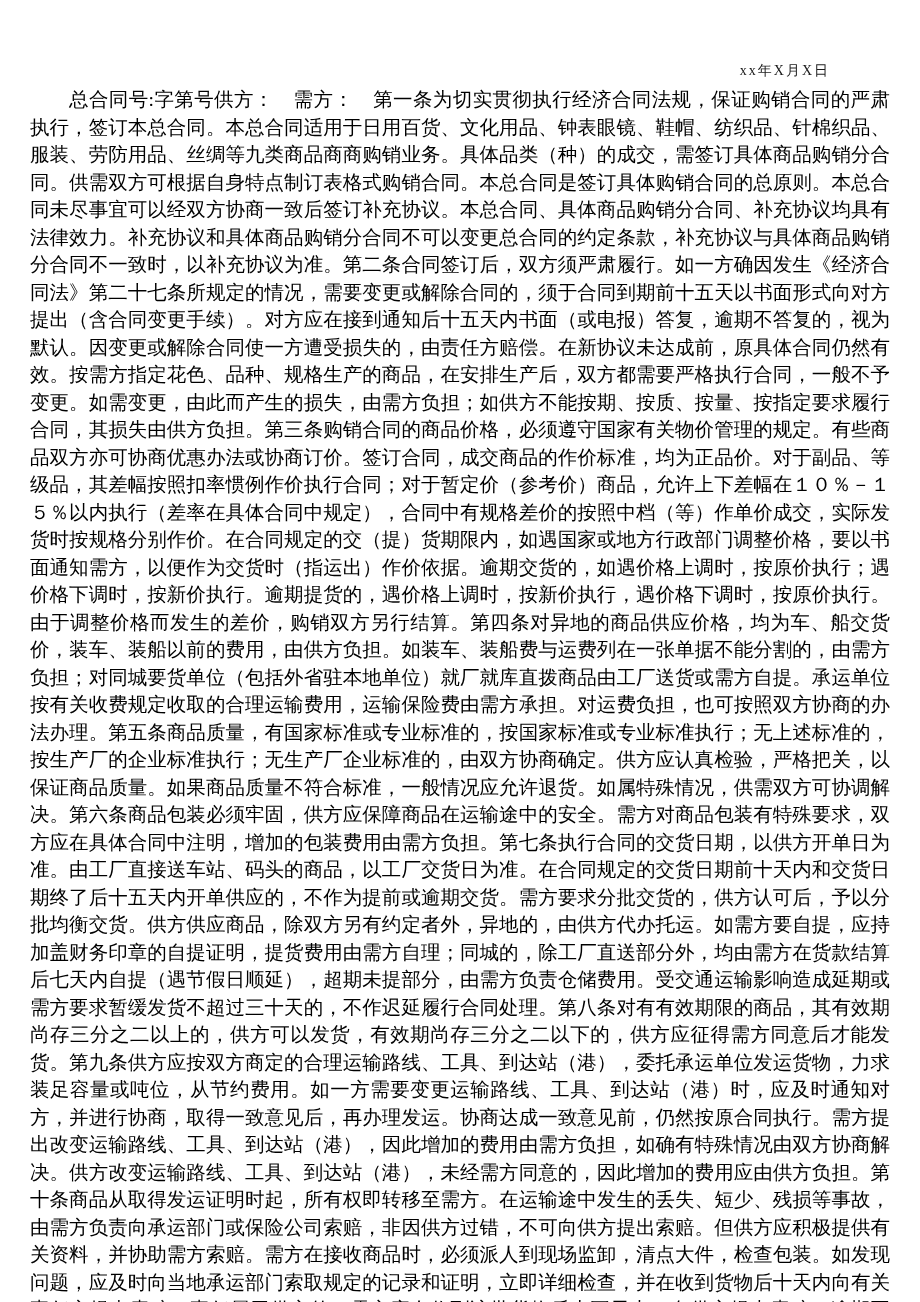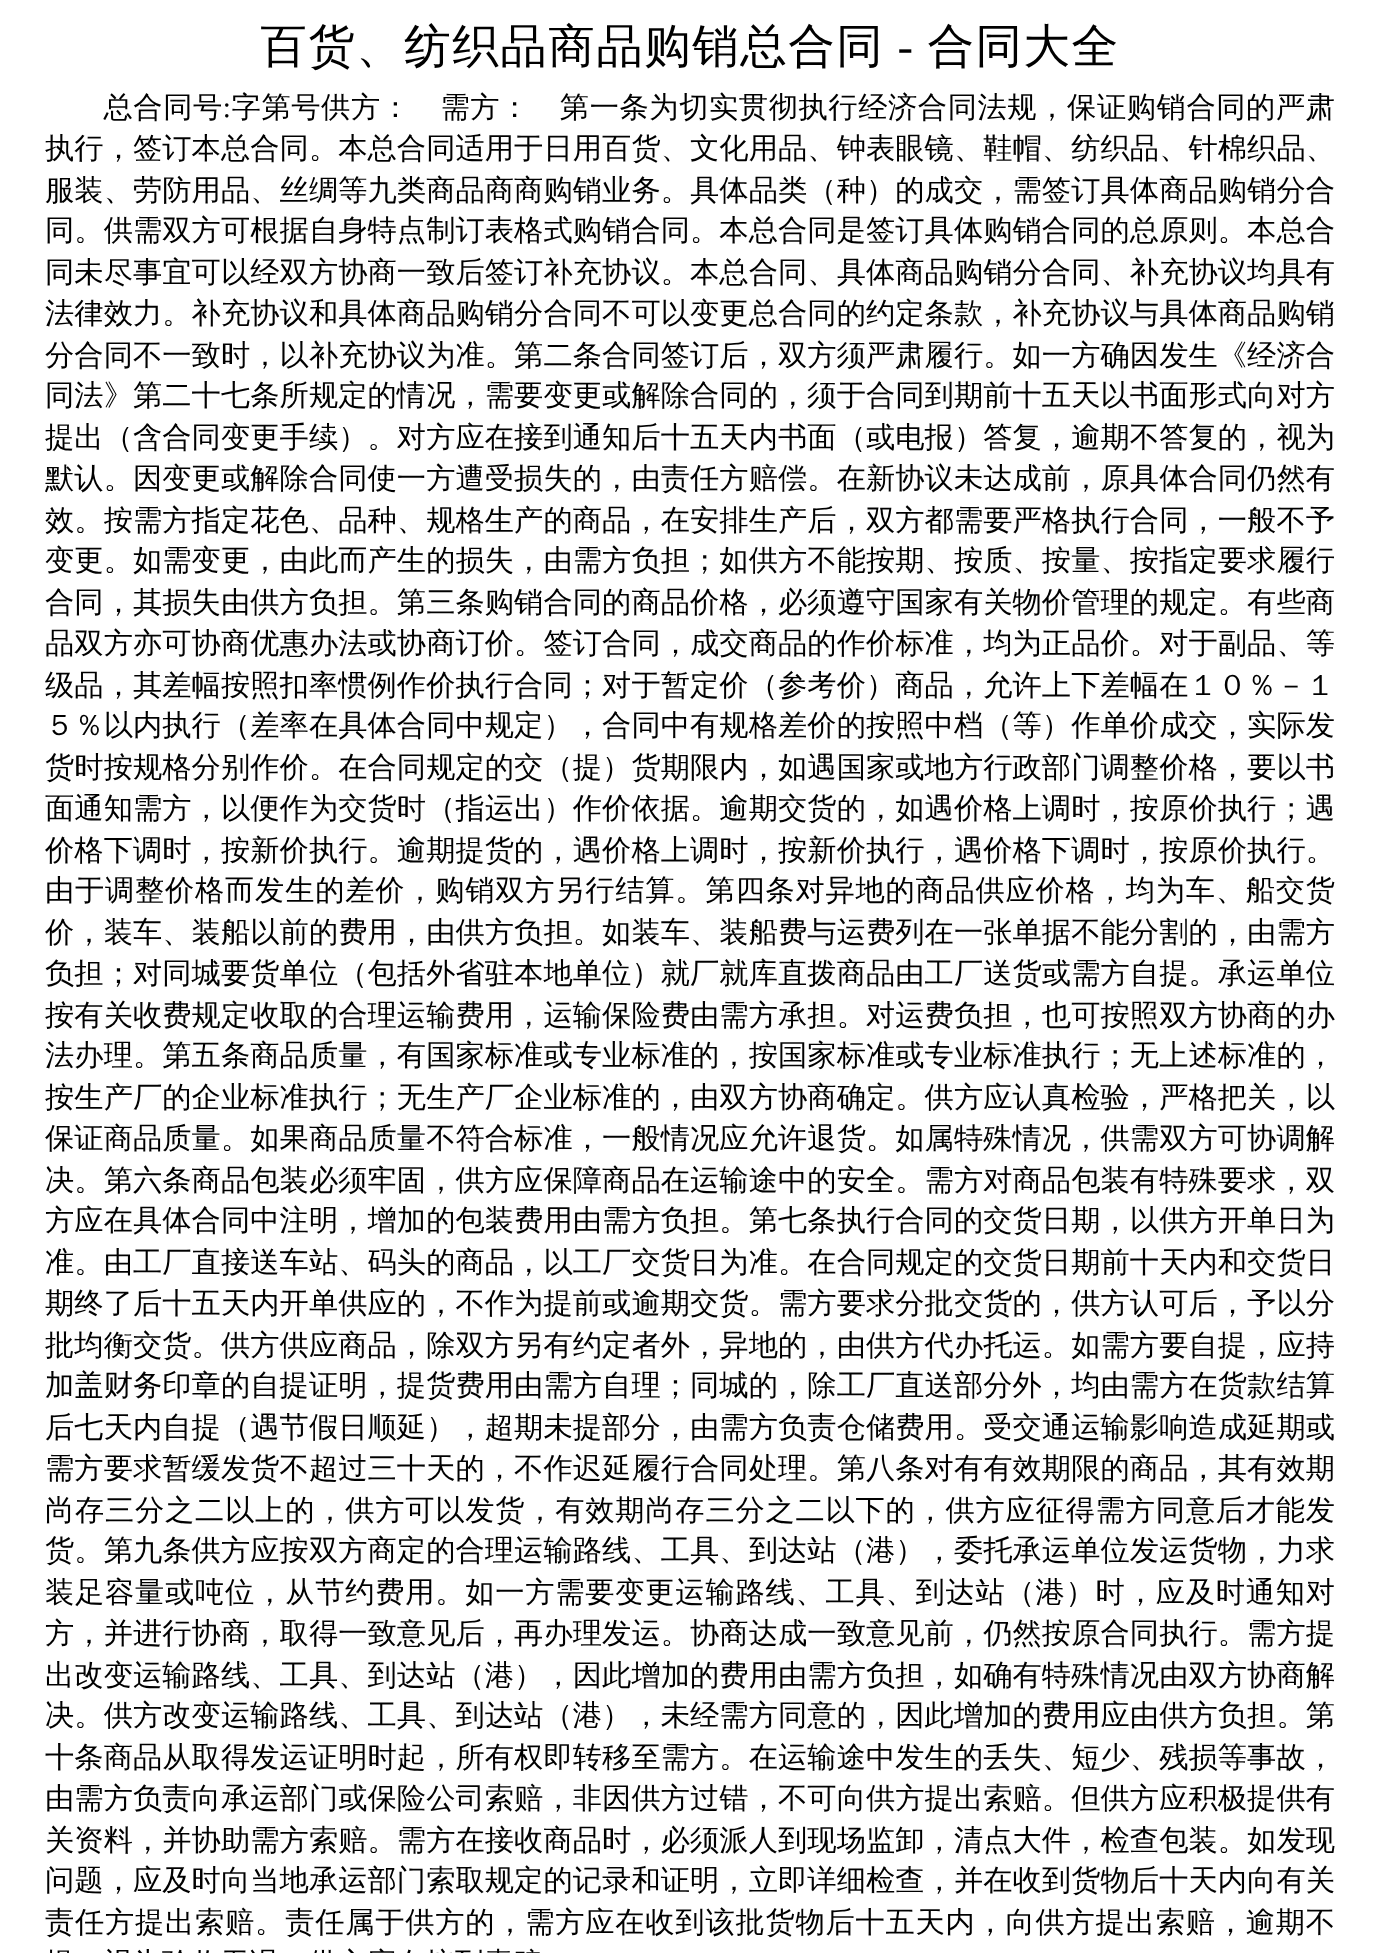--- a/index.html
+++ b/index.html
@@ -42,17 +42,17 @@
     text-justify: inter-ideograph;
     text-indent: 2em;
     word-break: break-all;
     color: #000000;
   }
 </style>
 </head>
 <body>
 
 <div class="page">
+  <div class="date-line">xx年X月X日</div>
 
-  <h1 class="doc-title">百货、纺织品商品购销总合同 - 合同大全</h1>
 
   <p class="doc-body">总合同号:字第号供方：　需方：　第一条为切实贯彻执行经济合同法规，保证购销合同的严肃执行，签订本总合同。本总合同适用于日用百货、文化用品、钟表眼镜、鞋帽、纺织品、针棉织品、服装、劳防用品、丝绸等九类商品商商购销业务。具体品类（种）的成交，需签订具体商品购销分合同。供需双方可根据自身特点制订表格式购销合同。本总合同是签订具体购销合同的总原则。本总合同未尽事宜可以经双方协商一致后签订补充协议。本总合同、具体商品购销分合同、补充协议均具有法律效力。补充协议和具体商品购销分合同不可以变更总合同的约定条款，补充协议与具体商品购销分合同不一致时，以补充协议为准。第二条合同签订后，双方须严肃履行。如一方确因发生《经济合同法》第二十七条所规定的情况，需要变更或解除合同的，须于合同到期前十五天以书面形式向对方提出（含合同变更手续）。对方应在接到通知后十五天内书面（或电报）答复，逾期不答复的，视为默认。因变更或解除合同使一方遭受损失的，由责任方赔偿。在新协议未达成前，原具体合同仍然有效。按需方指定花色、品种、规格生产的商品，在安排生产后，双方都需要严格执行合同，一般不予变更。如需变更，由此而产生的损失，由需方负担；如供方不能按期、按质、按量、按指定要求履行合同，其损失由供方负担。第三条购销合同的商品价格，必须遵守国家有关物价管理的规定。有些商品双方亦可协商优惠办法或协商订价。签订合同，成交商品的作价标准，均为正品价。对于副品、等级品，其差幅按照扣率惯例作价执行合同；对于暂定价（参考价）商品，允许上下差幅在１０％－１５％以内执行（差率在具体合同中规定），合同中有规格差价的按照中档（等）作单价成交，实际发货时按规格分别作价。在合同规定的交（提）货期限内，如遇国家或地方行政部门调整价格，要以书面通知需方，以便作为交货时（指运出）作价依据。逾期交货的，如遇价格上调时，按原价执行；遇价格下调时，按新价执行。逾期提货的，遇价格上调时，按新价执行，遇价格下调时，按原价执行。由于调整价格而发生的差价，购销双方另行结算。第四条对异地的商品供应价格，均为车、船交货价，装车、装船以前的费用，由供方负担。如装车、装船费与运费列在一张单据不能分割的，由需方负担；对同城要货单位（包括外省驻本地单位）就厂就库直拨商品由工厂送货或需方自提。承运单位按有关收费规定收取的合理运输费用，运输保险费由需方承担。对运费负担，也可按照双方协商的办法办理。第五条商品质量，有国家标准或专业标准的，按国家标准或专业标准执行；无上述标准的，按生产厂的企业标准执行；无生产厂企业标准的，由双方协商确定。供方应认真检验，严格把关，以保证商品质量。如果商品质量不符合标准，一般情况应允许退货。如属特殊情况，供需双方可协调解决。第六条商品包装必须牢固，供方应保障商品在运输途中的安全。需方对商品包装有特殊要求，双方应在具体合同中注明，增加的包装费用由需方负担。第七条执行合同的交货日期，以供方开单日为准。由工厂直接送车站、码头的商品，以工厂交货日为准。在合同规定的交货日期前十天内和交货日期终了后十五天内开单供应的，不作为提前或逾期交货。需方要求分批交货的，供方认可后，予以分批均衡交货。供方供应商品，除双方另有约定者外，异地的，由供方代办托运。如需方要自提，应持加盖财务印章的自提证明，提货费用由需方自理；同城的，除工厂直送部分外，均由需方在货款结算后七天内自提（遇节假日顺延），超期未提部分，由需方负责仓储费用。受交通运输影响造成延期或需方要求暂缓发货不超过三十天的，不作迟延履行合同处理。第八条对有有效期限的商品，其有效期尚存三分之二以上的，供方可以发货，有效期尚存三分之二以下的，供方应征得需方同意后才能发货。第九条供方应按双方商定的合理运输路线、工具、到达站（港），委托承运单位发运货物，力求装足容量或吨位，从节约费用。如一方需要变更运输路线、工具、到达站（港）时，应及时通知对方，并进行协商，取得一致意见后，再办理发运。协商达成一致意见前，仍然按原合同执行。需方提出改变运输路线、工具、到达站（港），因此增加的费用由需方负担，如确有特殊情况由双方协商解决。供方改变运输路线、工具、到达站（港），未经需方同意的，因此增加的费用应由供方负担。第十条商品从取得发运证明时起，所有权即转移至需方。在运输途中发生的丢失、短少、残损等事故，由需方负责向承运部门或保险公司索赔，非因供方过错，不可向供方提出索赔。但供方应积极提供有关资料，并协助需方索赔。需方在接收商品时，必须派人到现场监卸，清点大件，检查包装。如发现问题，应及时向当地承运部门索取规定的记录和证明，立即详细检查，并在收到货物后十天内向有关责任方提出索赔。责任属于供方的，需方应在收到该批货物后十五天内，向供方提出索赔，逾期不提，视为验收无误。供方应在接到索赔</p>
 </div>
 
 </body></html>

